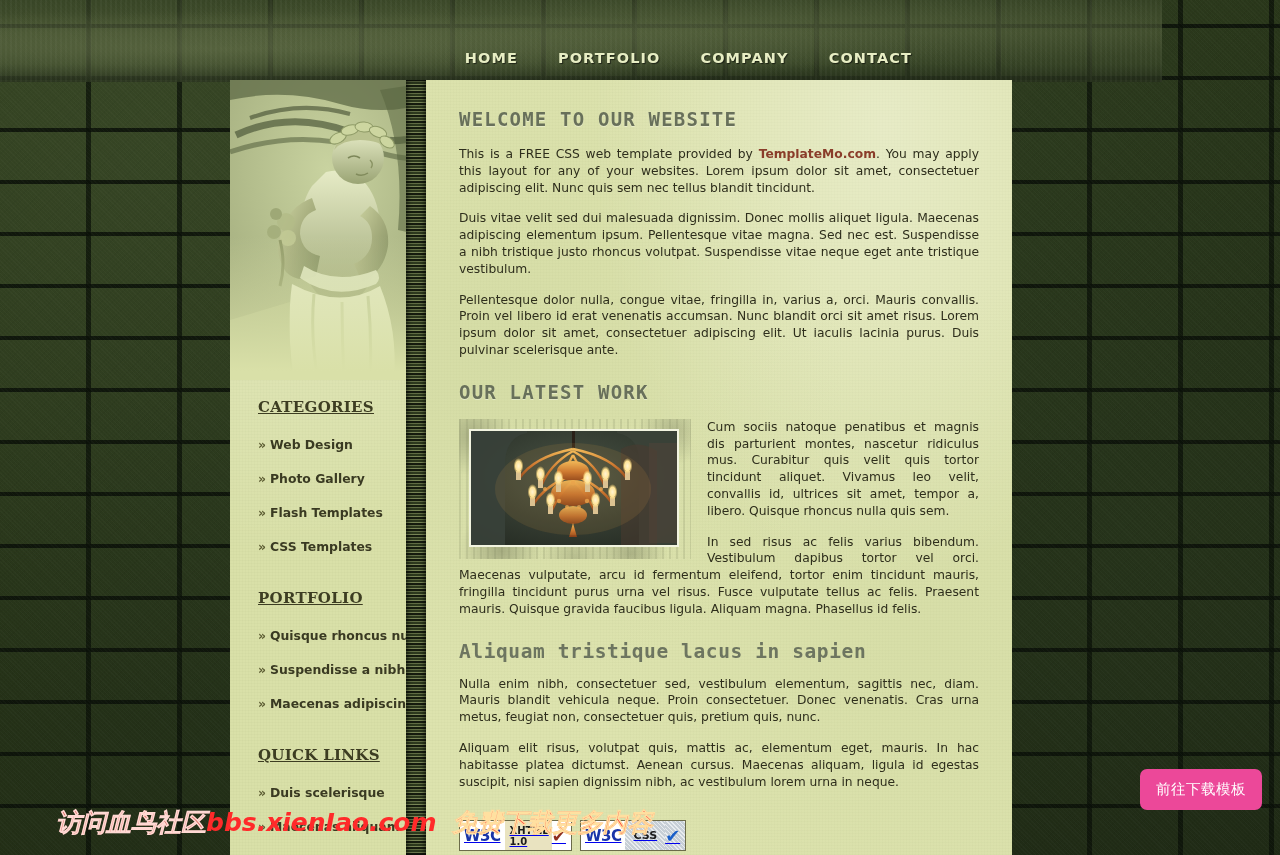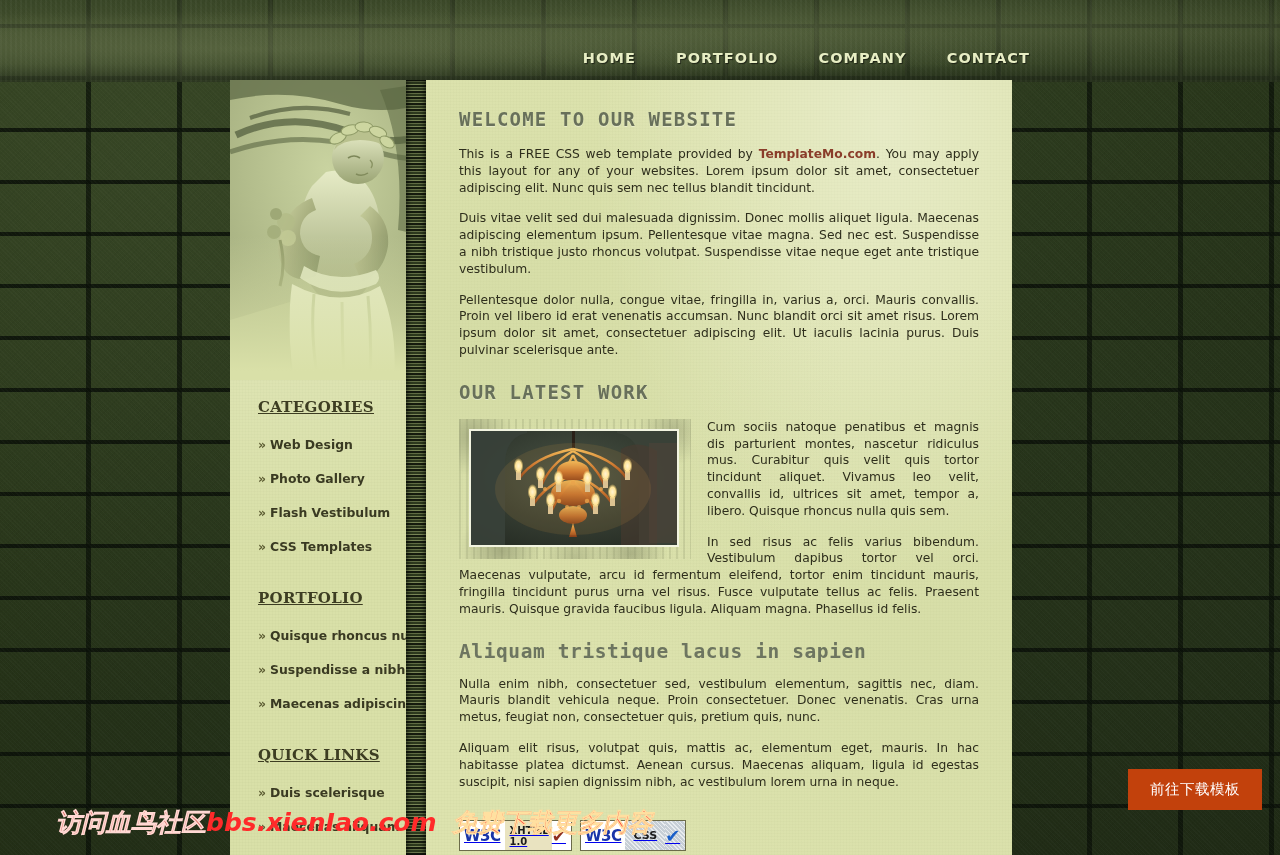--- a/index.html
+++ b/index.html
@@ -53,21 +53,21 @@
     position: absolute; inset: 0;
     background-image:
       repeating-linear-gradient(45deg, rgba(255,255,255,0.020) 0 1px, transparent 1px 3px),
       repeating-linear-gradient(-45deg, rgba(0,0,0,0.035) 0 1px, transparent 1px 4px);
     pointer-events: none;
   }
 
   
   #topbar {
     position: absolute;
-    left: 0; top: 0; width: 1280px; height: 82px;
+    left: 0; top: 0; width: 1162px; height: 82px;
     background:
       linear-gradient(to bottom,
         rgba(58,70,40,0.55) 0%,
         rgba(74,86,52,0.62) 40%,
         rgba(60,72,42,0.55) 78%,
         rgba(36,46,26,0.85) 100%);
     overflow: hidden;
     padding-left: 32px;
   }
   #topbar::before {
@@ -307,25 +307,25 @@
   }
   #watermark .w1 { color: #d4554a; -webkit-text-stroke: 0.6px #ffd9d4; }
   #watermark .w2 { color: #ff2a2a; }
   #watermark .w3 { color: #ff3b3b; margin-left: 16px; -webkit-text-stroke: 0.6px #ffe0a0; }
 
   
   #download-btn {
     position: absolute;
     right: 18px; bottom: 45px;
     z-index: 50;
-    background: #c2410c;
+    background: #ec4899;
     color: #ffffff;
     border: none;
-    border-radius: 0;
-    width: 134px; height: 41px;
+    border-radius: 7px;
+    width: 122px; height: 41px;
     font-family: "DejaVu Sans", sans-serif;
     font-size: 14.5px;
     cursor: pointer;
     letter-spacing: 0.5px;
   }
 </style>
 </head>
 <body>
 
 <div id="wall"></div>
@@ -421,21 +421,21 @@
             <span class="chev">»</span><span>Web Design</span>
           </a>
         </li>
         <li>
           <a href="#">
             <span class="chev">»</span><span>Photo Gallery</span>
           </a>
         </li>
         <li>
           <a href="#">
-            <span class="chev">»</span><span>Flash Vestibulum</span>
+            <span class="chev">»</span><span>Flash Templates</span>
           </a>
         </li>
         <li>
           <a href="#">
             <span class="chev">»</span><span>CSS Templates</span>
           </a>
         </li>
       </ul>
 
       <h3 class="side-heading">PORTFOLIO</h3>

